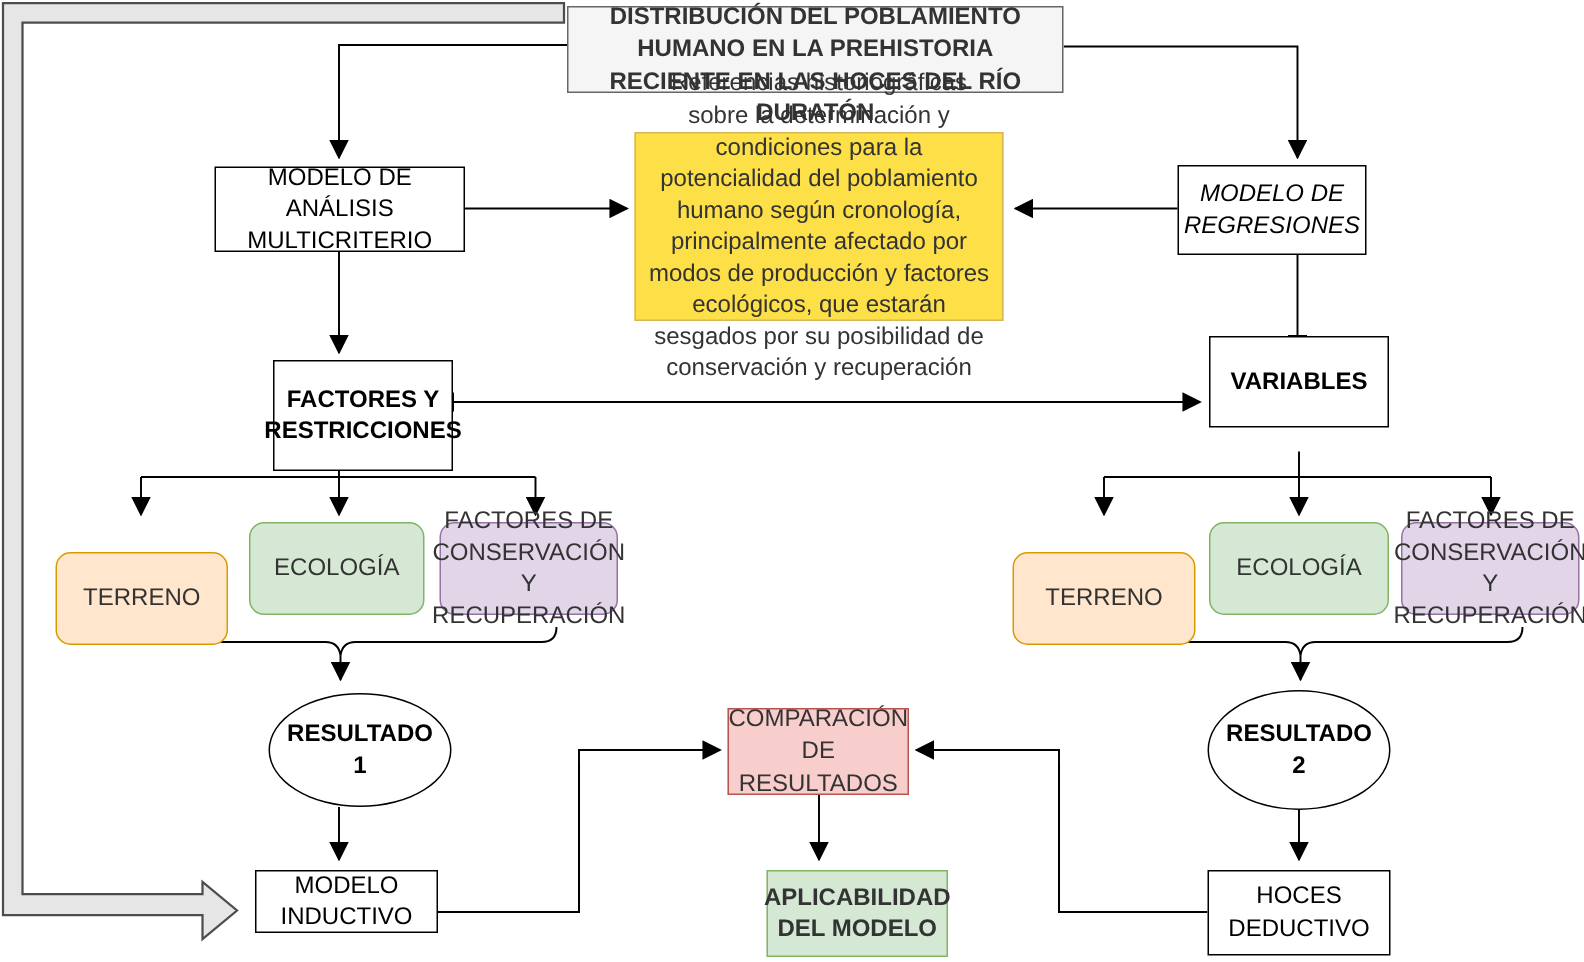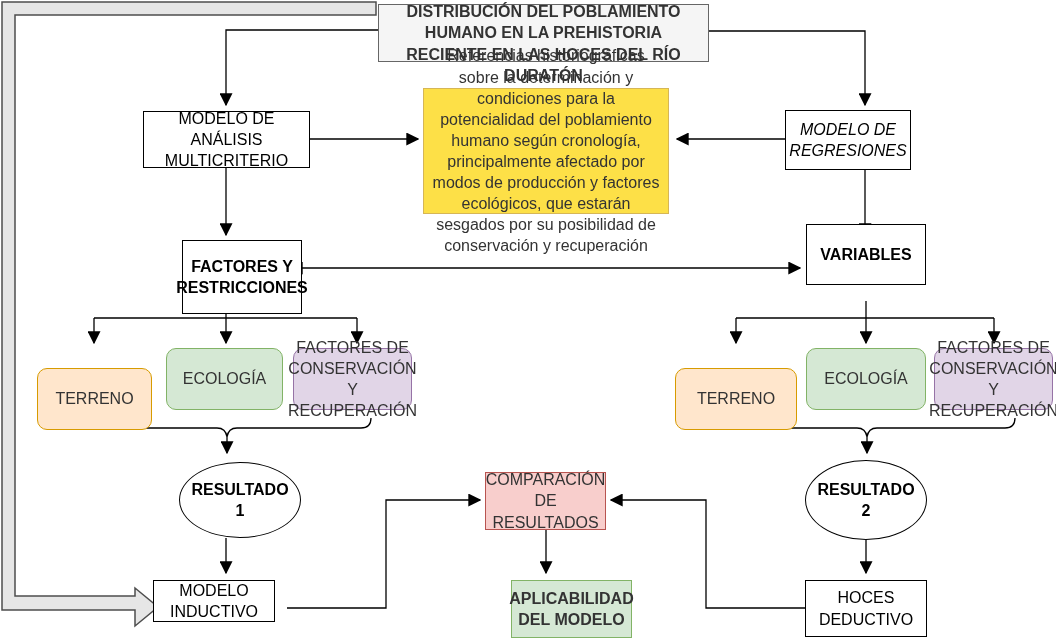--- a/index.html
+++ b/index.html
@@ -95,19 +95,19 @@
   <div class="node rounded ecology" style="left:166px;top:348px;width:117px;height:62px;">ECOLOGÍA</div>
   <div class="node rounded conserv" style="left:293px;top:348px;width:119px;height:62px;">FACTORES DE CONSERVACIÓN Y RECUPERACIÓN</div>
 
   <div class="node rounded terrain" style="left:675px;top:348px;width:122px;height:62px;">TERRENO</div>
   <div class="node rounded ecology" style="left:806px;top:348px;width:120px;height:62px;">ECOLOGÍA</div>
   <div class="node rounded conserv" style="left:934px;top:348px;width:119px;height:62px;">FACTORES DE CONSERVACIÓN Y RECUPERACIÓN</div>
 
   <div class="node ellipse" style="left:179px;top:462px;width:122px;height:76px;">RESULTADO 1</div>
   <div class="node ellipse" style="left:805px;top:460px;width:122px;height:80px;">RESULTADO 2</div>
 
-  <div class="node" style="left:153px;top:580px;width:122px;height:42px;padding:2px 32px;">MODELO INDUCTIVO</div>
+  <div class="node" style="left:170px;top:580px;width:122px;height:42px;padding:2px 32px;">MODELO INDUCTIVO</div>
   <div class="node" style="left:805px;top:580px;width:122px;height:57px;padding:2px 16px;">HOCES DEDUCTIVO</div>
 
   <div class="node compare" style="left:485px;top:472px;width:121px;height:58px;">COMPARACIÓN DE RESULTADOS</div>
   <div class="node apply" style="left:511px;top:580px;width:121px;height:58px;">APLICABILIDAD DEL MODELO</div>
 
 </div>
 
 </body></html>

